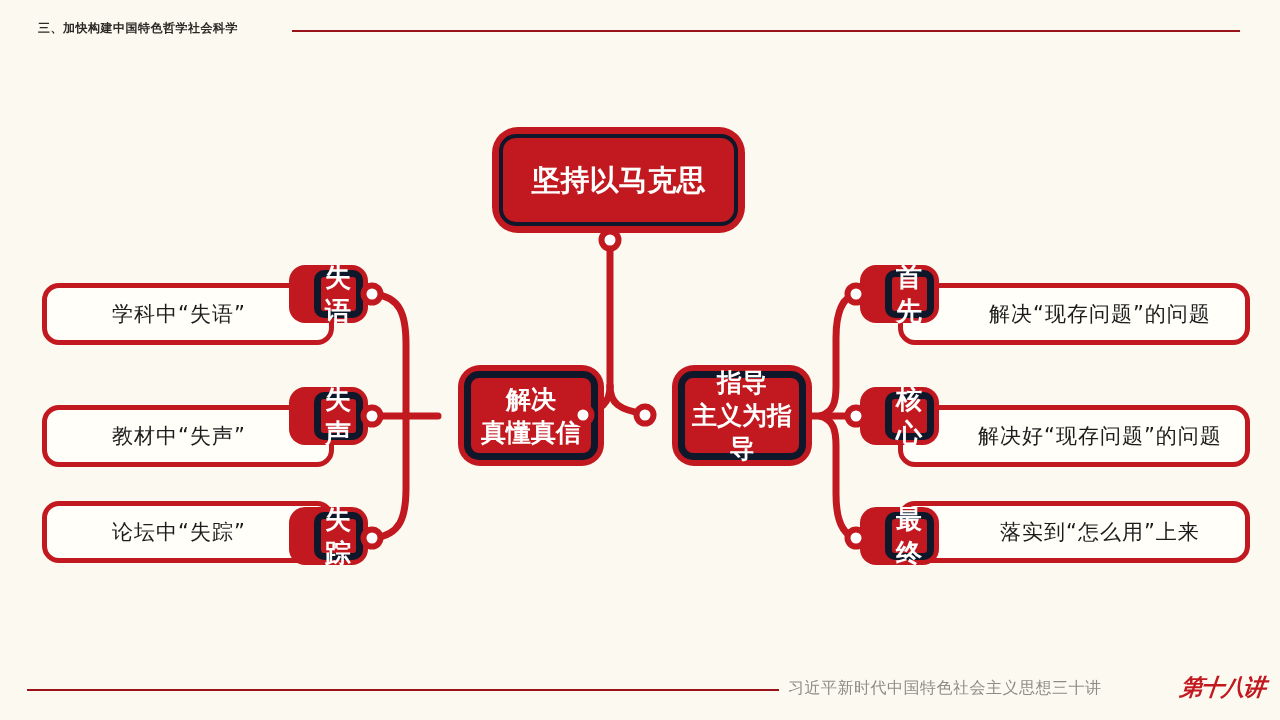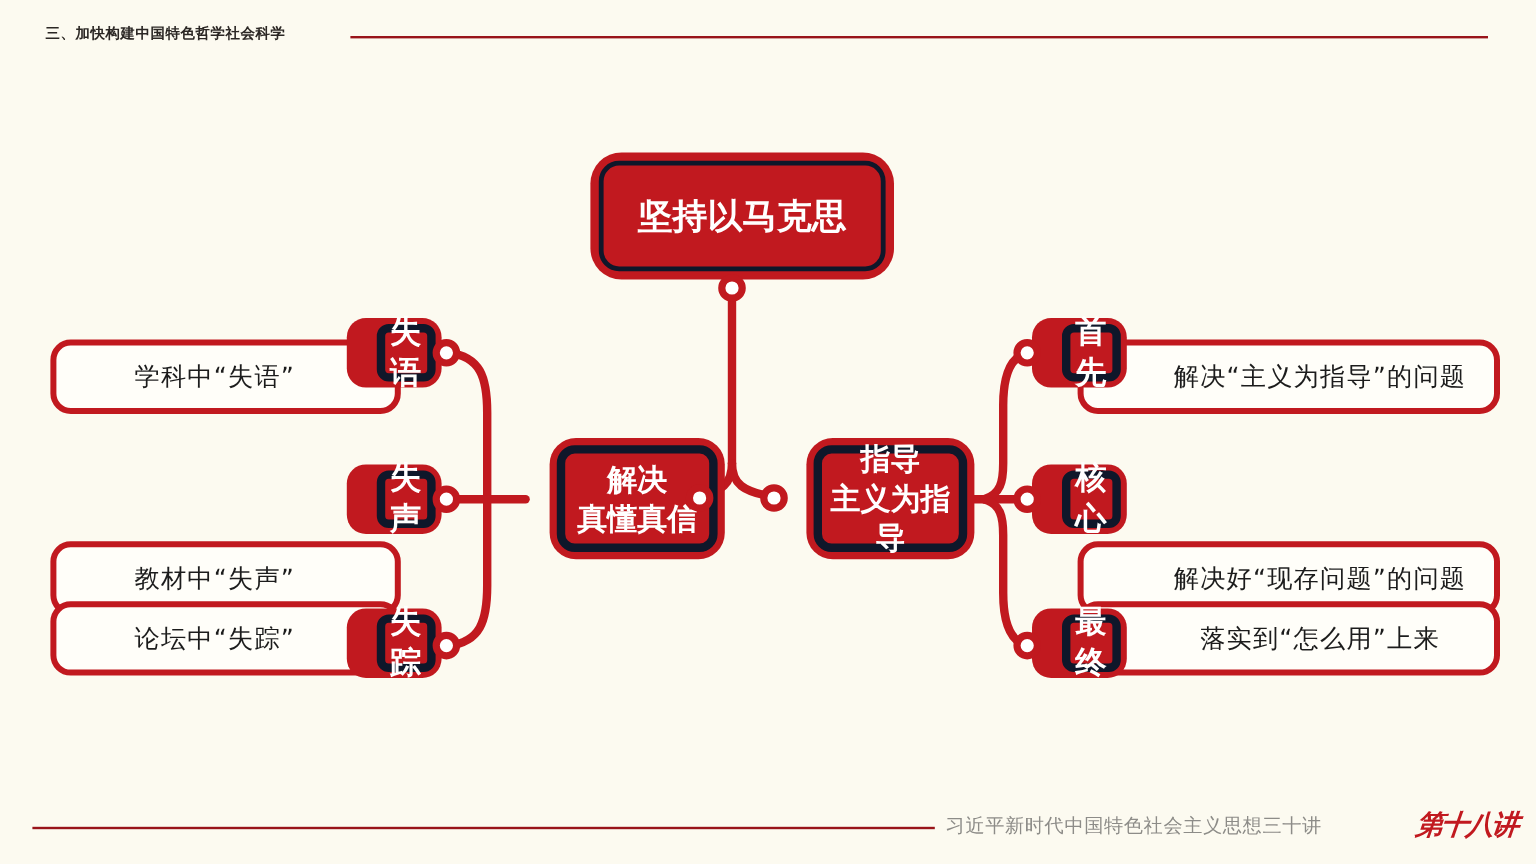--- a/index.html
+++ b/index.html
@@ -74,21 +74,21 @@
     border: 5px solid var(--red);
     border-radius: 17px;
     display: flex; align-items: center; justify-content: center;
     font-size: 21px; color: #1c1c1c; letter-spacing: 1px;
     white-space: nowrap;
     padding-left: 30px;
   }
   .long-left  { left: 42px;  width: 292px; padding-right: 48px; }
   .long-right { left: 898px; width: 352px; padding-left: 52px; }
   .long-row-1 { top: 283px; }
-  .long-row-2 { top: 405px; margin-top: 46px; }
+  .long-row-2 { top: 405px; }
   .long-row-3 { top: 501px; }
 
   
   .footer-rule {
     left: 27px; top: 689px; width: 752px; height: 2px;
     background: var(--line-red);
   }
   .footer-series {
     left: 788px; top: 678px;
     font-size: 16px; color: var(--footer-gray); letter-spacing: 0.5px;
@@ -149,21 +149,21 @@
 <div class="abs long-box long-left long-row-2">教材中“失声”</div>
 <div class="abs red-node node-tag tag-left tag-row-2">
   <div class="inner">失声</div>
 </div>
 
 <div class="abs long-box long-left long-row-3">论坛中“失踪”</div>
 <div class="abs red-node node-tag tag-left tag-row-3">
   <div class="inner">失踪</div>
 </div>
 
-<div class="abs long-box long-right long-row-1">解决“主义为指导”的问题</div>
+<div class="abs long-box long-right long-row-1">解决“现存问题”的问题</div>
 <div class="abs red-node node-tag tag-right tag-row-1">
   <div class="inner">首先</div>
 </div>
 
 <div class="abs long-box long-right long-row-2">解决好“现存问题”的问题</div>
 <div class="abs red-node node-tag tag-right tag-row-2">
   <div class="inner">核心</div>
 </div>
 
 <div class="abs long-box long-right long-row-3">落实到“怎么用”上来</div>

